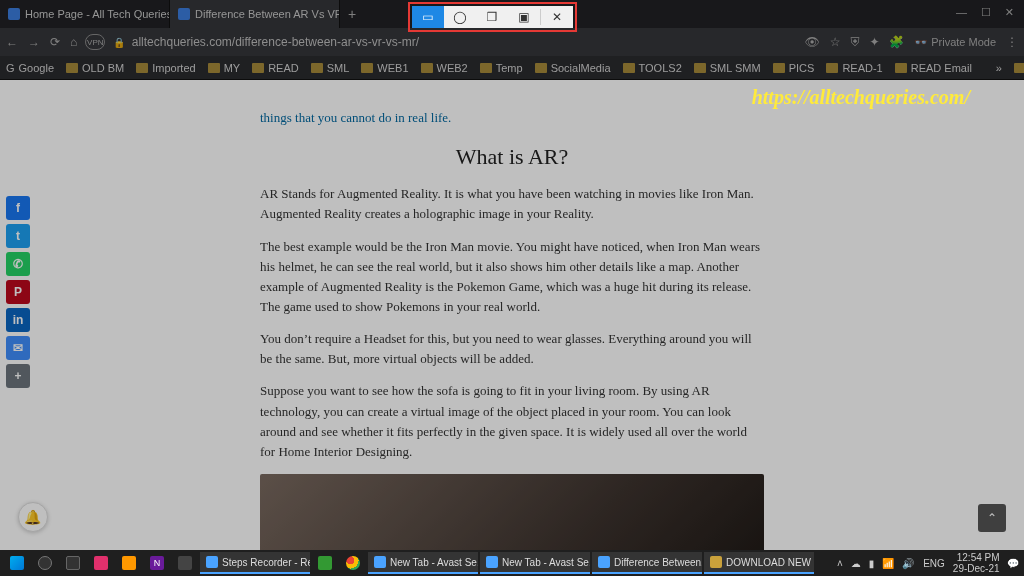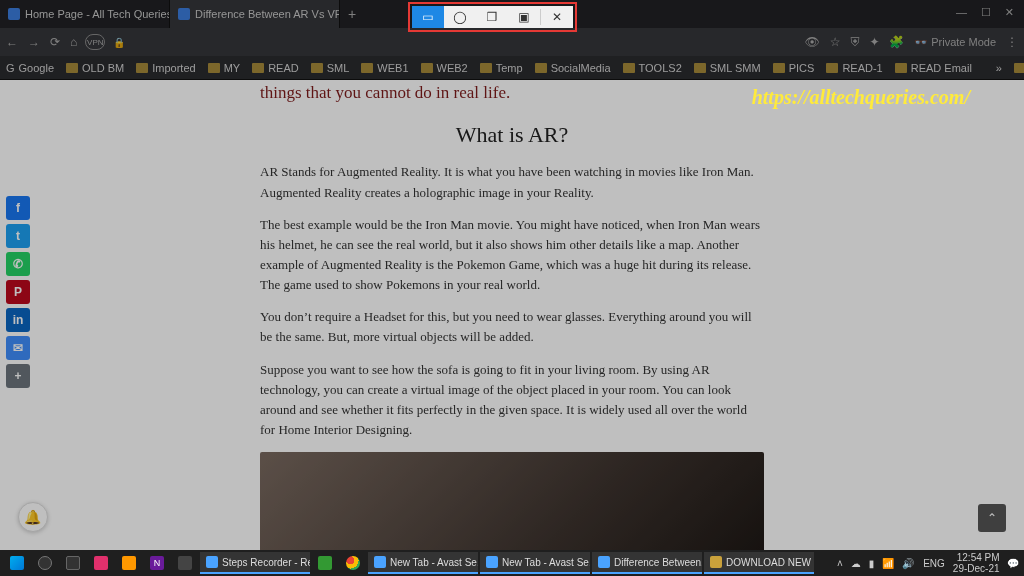--- a/index.html
+++ b/index.html
@@ -71,21 +71,21 @@
 
 .content-area {
   position: absolute; top: 80px; left: 0; right: 0; bottom: 26px;
   background: #fff; overflow: hidden;
 }
 .article {
   width: 520px; margin: 0 auto; padding: 0 8px;
   font-family: Georgia, 'Times New Roman', serif;
   color: #333; font-size: 13px; line-height: 1.55;
 }
-.article .frag { text-align: left; color: #7f1d1d; font-size: 17px; }
+.article .frag { text-align: left; color: #0369a1; font-size: 13px; margin-top: 28px; }
 .article h2 { text-align: center; font-size: 22px; font-weight: normal; margin: 12px 0 10px; color: #222; }
 .article h3 { text-align: center; font-size: 17px; font-weight: bold; margin: 12px 0 10px; color: #222; }
 .article p { margin-bottom: 12px; }
 .article .img-placeholder {
   width: 100%; height: 130px;
   background: linear-gradient(135deg,#7a6a60 0%, #3d332e 60%, #1a1512 100%);
   border-radius: 2px;
 }
 
 .watermark {
@@ -188,20 +188,21 @@
 <div class="addrbar">
   <div class="navicons">
     <span>←</span>
     <span>→</span>
     <span>⟳</span>
     <span>⌂</span>
   </div>
   <div class="vpn">VPN</div>
   <div class="url-box">
     <span class="lock">🔒</span>
+    <span>alltechqueries.com/difference-between-ar-vs-vr-vs-mr/</span>
   </div>
   <div class="righticons">
     <span>👁</span>
     <span>☆</span>
     <span>⛨</span>
     <span>✦</span>
     <span>🧩</span>
     <span class="private">
       <span>👓</span>
       <span>Private Mode</span>

